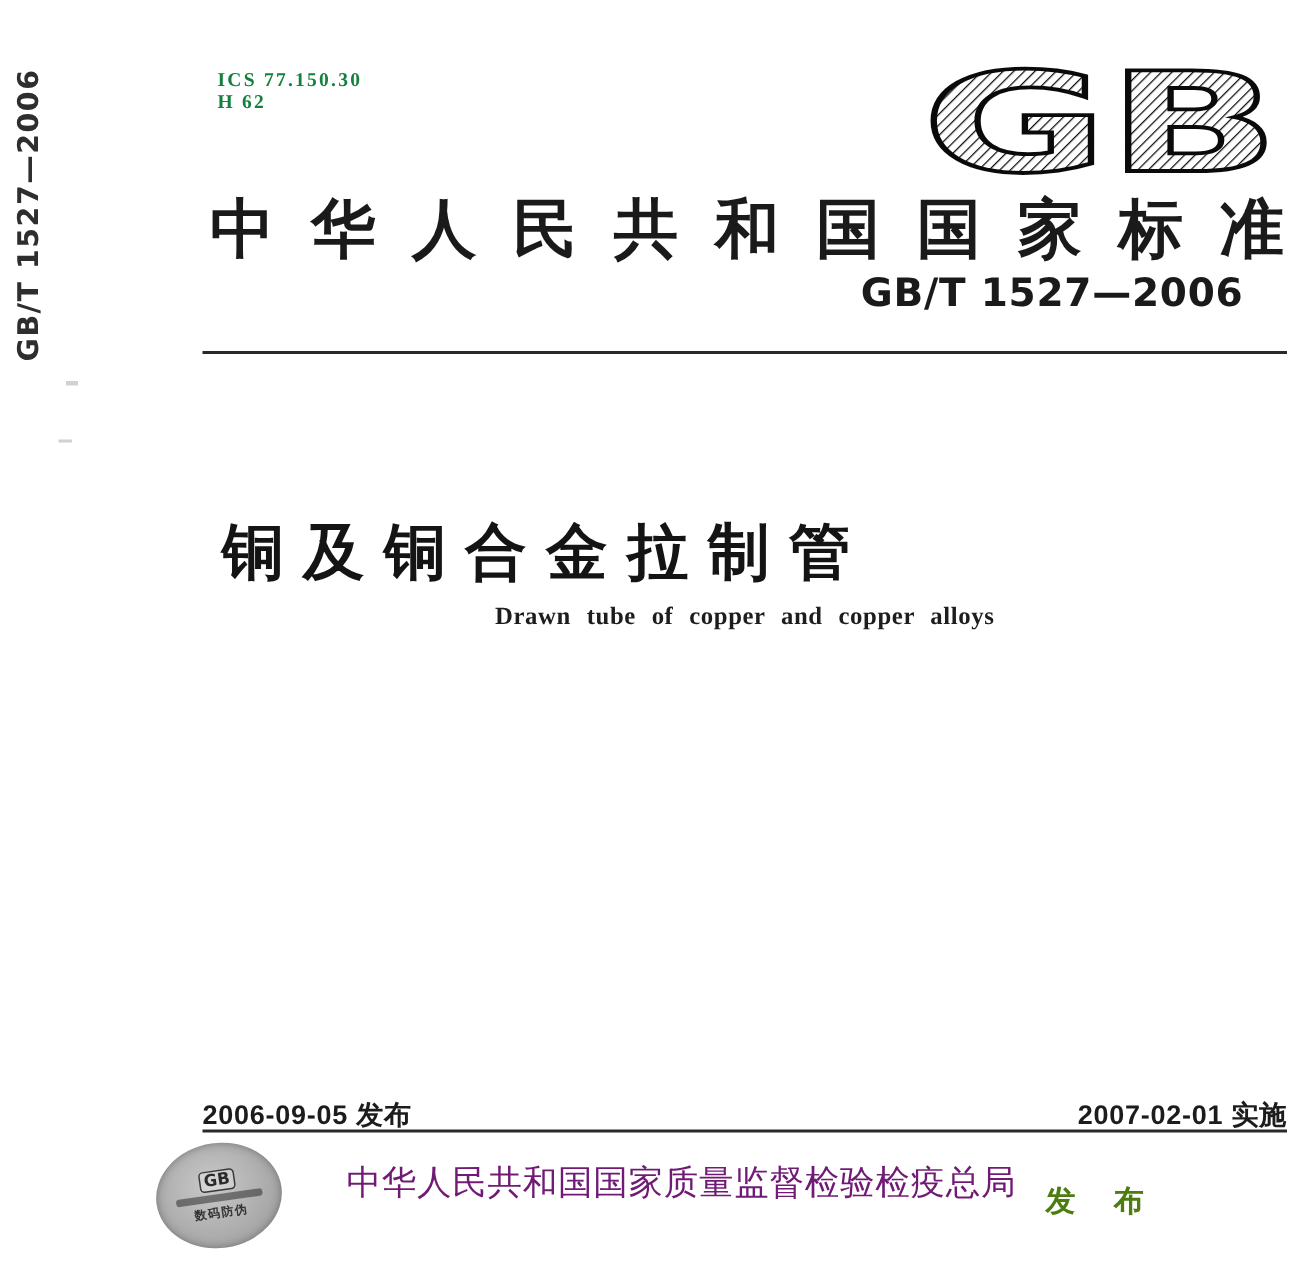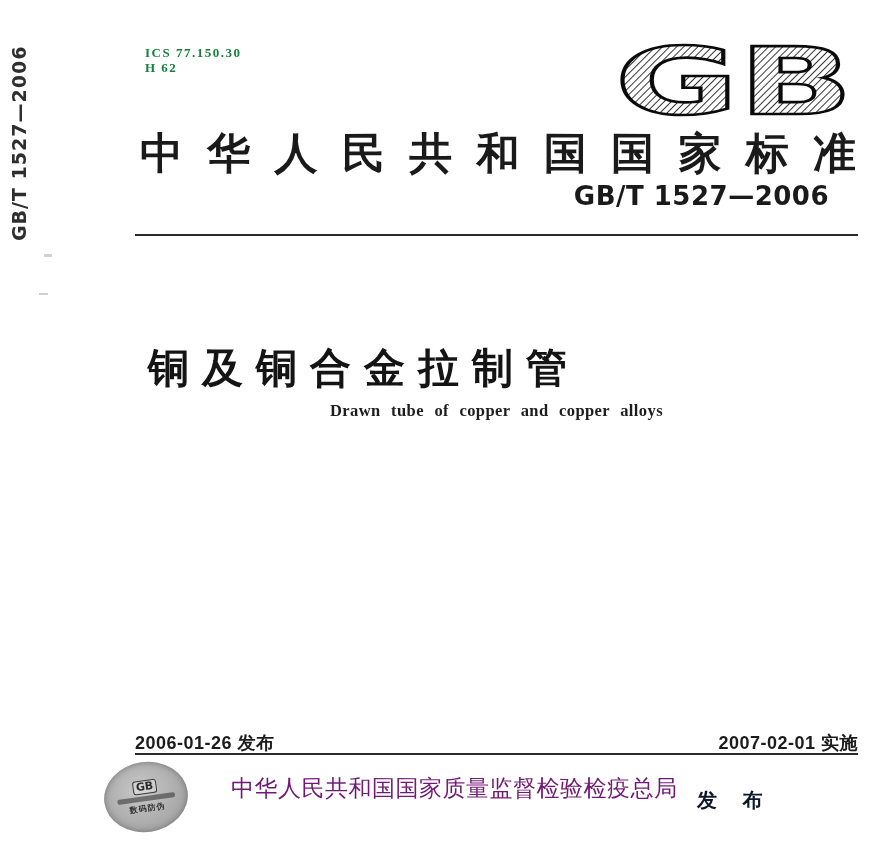--- a/index.html
+++ b/index.html
@@ -64,21 +64,21 @@
   .stamp-label{font:700 8px "Liberation Sans",sans-serif;color:#333;letter-spacing:1px;}
   
   .issuer{
     position:absolute;left:231px;top:776px;width:446px;
     font-weight:400;color:#701a75;
   }
   .issuer-line1{font-size:23px;line-height:25px;text-align:justify;text-align-last:justify;white-space:nowrap;}
   .issuer-line2{font-size:23px;line-height:25px;text-align:justify;text-align-last:justify;white-space:nowrap;margin-top:1px;}
   .publish{
     position:absolute;left:697px;top:787px;
-    font:700 20px "Liberation Sans",sans-serif;letter-spacing:10px;color:#0f172a;white-space:nowrap;
+    font:700 20px "Liberation Sans",sans-serif;letter-spacing:10px;color:#4d7c0f;white-space:nowrap;
   }
 </style>
 </head>
 <body>
 
 <div class="page">
 
   <div class="spine">GB/T 1527—2006</div>
   <div class="margin-tick tick1"></div>
   <div class="margin-tick tick2"></div>
@@ -116,21 +116,21 @@
 
   <div class="std-block">
     <div class="std-code">GB/T 1527—2006</div>
   </div>
 
   <div class="rule-top"></div>
 
   <div class="title-cn">铜及铜合金拉制管</div>
   <div class="title-en">Drawn tube of copper and copper alloys</div>
 
-  <div class="date-issue">2006-01-26 发布</div>
+  <div class="date-issue">2006-09-05 发布</div>
   <div class="date-impl">2007-02-01 实施</div>
   <div class="rule-bottom"></div>
 
   <div class="stamp">
     <span class="stamp-emblem">GB</span>
     <span class="stamp-smudge1"></span>
     <span class="stamp-label">数码防伪</span>
   </div>
 
   <div class="issuer">

